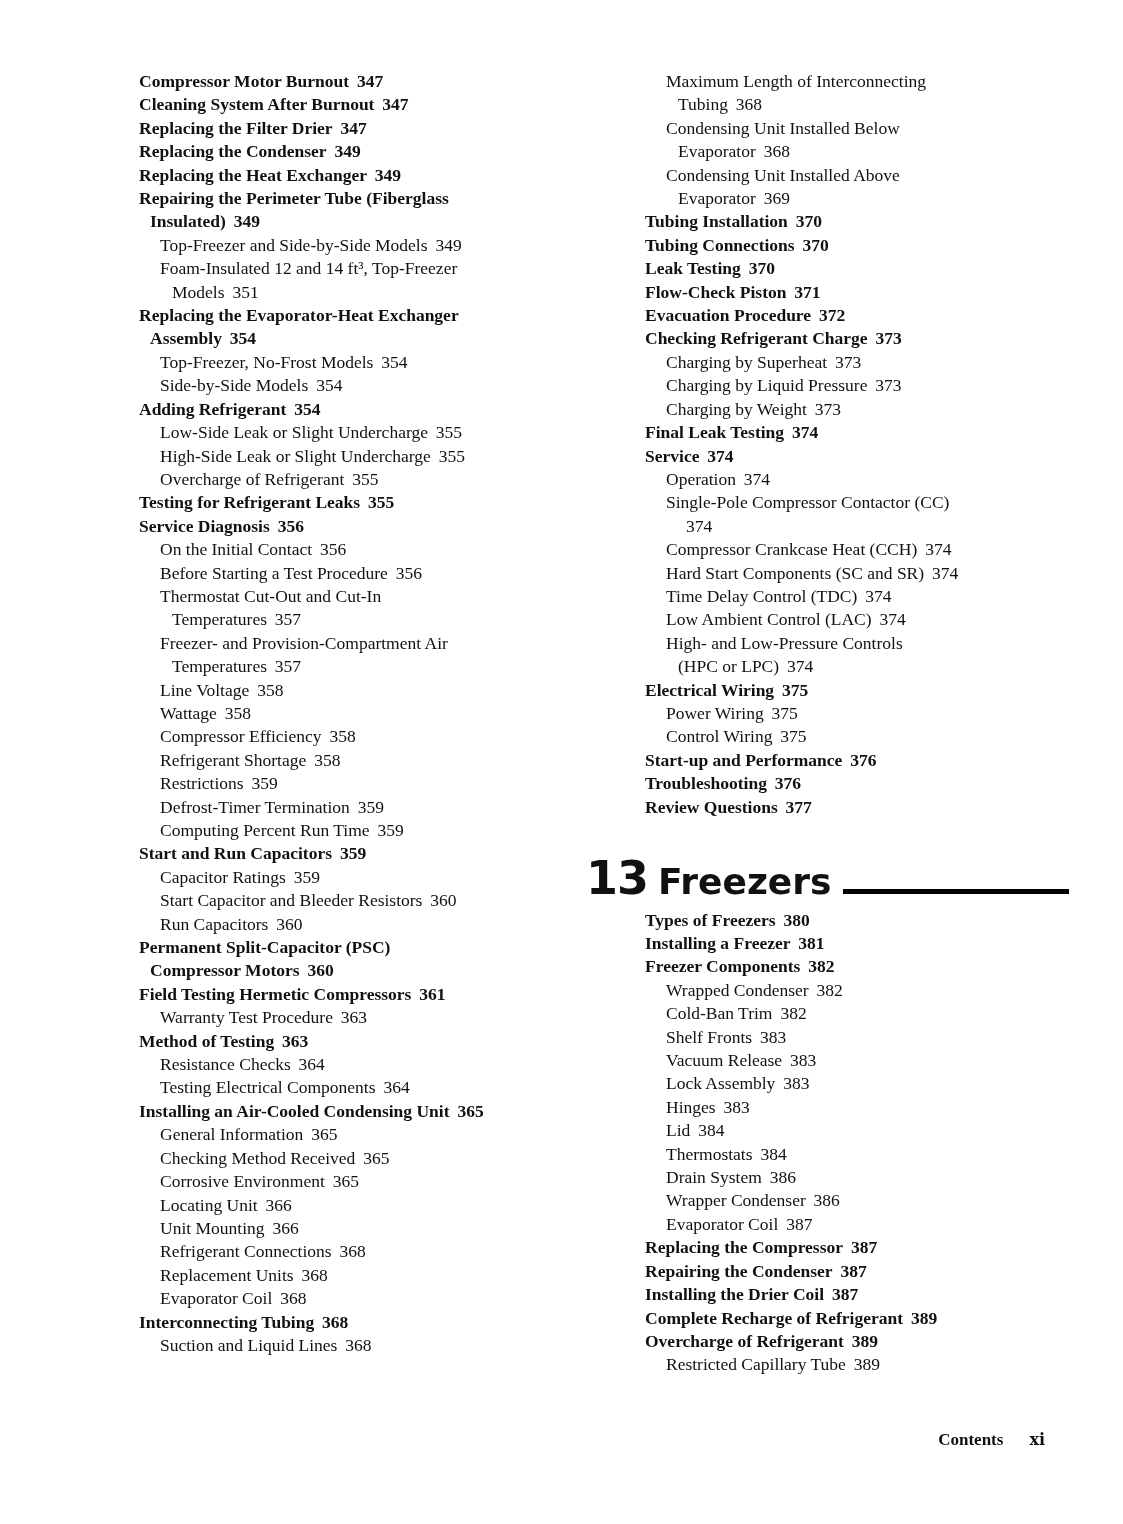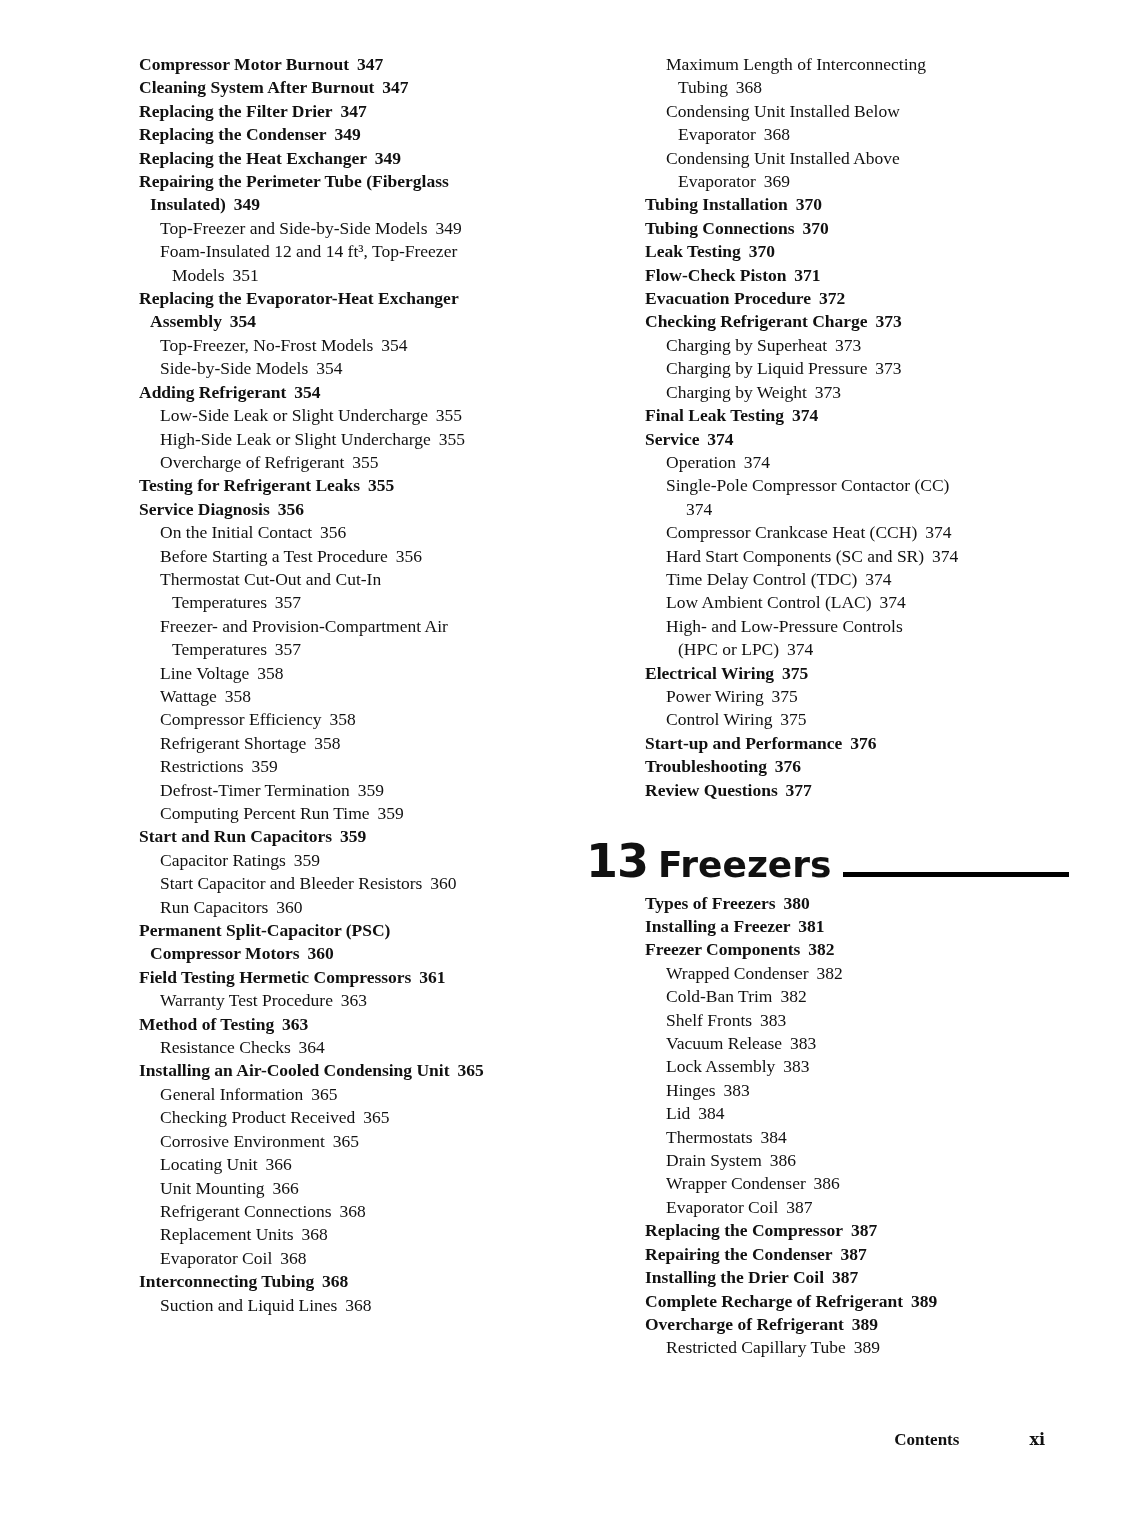--- a/index.html
+++ b/index.html
@@ -1,21 +1,21 @@
 <!DOCTYPE html>
 <html><head>
 <meta charset="utf-8">
 <style>
   * { margin:0; padding:0; box-sizing:border-box; }
   html, body { background:#ffffff; }
   body {
     width:1123px; height:1524px; position:relative; overflow:hidden;
     font-family:"Liberation Serif", serif; color:#111111;
   }
-  .columns { display:flex; align-items:flex-start; padding-top:53px; }
+  .columns { display:flex; align-items:flex-start; padding-top:70px; }
   .col { font-size:17.5px; line-height:23.4px; }
   .col-left  { width:462px; margin-left:139px; }
   .col-right { width:424px; margin-left:44px; }
 
   .entry { white-space:pre-wrap; }
   .entry.level-1 { padding-left:11px; text-indent:-11px; }
   .entry.level-2 { padding-left:33px; text-indent:-12px; }
   .entry.bold { font-weight:bold; }
   .epage { padding-left:0.45em; }
 
@@ -23,21 +23,21 @@
   .chapter-number {
     font-family:"DejaVu Sans", sans-serif; font-weight:bold;
     font-size:46px; letter-spacing:-1px; line-height:1.1;
   }
   .chapter-title {
     font-family:"DejaVu Sans", sans-serif; font-weight:bold;
     font-size:36px; margin-left:10px;
   }
   .chapter-rule { flex:1; height:5px; background:#000; align-self:flex-end; margin:0 0 10px 12px; }
 
-  .footer { position:absolute; top:1430px; right:78px; display:flex; align-items:baseline;gap:44px; }
+  .footer { position:absolute; top:1430px; right:78px; display:flex; align-items:baseline; }
   .footer-label { font-weight:bold; font-size:17px; }
   .footer-page  { font-weight:bold; font-size:16px; margin-left:26px; font-family:"DejaVu Serif", serif; }
 </style>
 </head>
 <body>
 
 <div class="columns">
   <div class="col col-left" id="col-left">
       <div class="entry level-1 bold"><span class="etext">Compressor Motor Burnout</span><span class="epage">347</span></div>
       <div class="entry level-1 bold"><span class="etext">Cleaning System After Burnout</span><span class="epage">347</span></div>
@@ -75,23 +75,24 @@
       <div class="entry level-1 bold"><span class="etext">Start and Run Capacitors</span><span class="epage">359</span></div>
       <div class="entry level-2"><span class="etext">Capacitor Ratings</span><span class="epage">359</span></div>
       <div class="entry level-2"><span class="etext">Start Capacitor and Bleeder Resistors</span><span class="epage">360</span></div>
       <div class="entry level-2"><span class="etext">Run Capacitors</span><span class="epage">360</span></div>
       <div class="entry level-1 bold"><span class="etext">Permanent Split-Capacitor (PSC)
 Compressor Motors</span><span class="epage">360</span></div>
       <div class="entry level-1 bold"><span class="etext">Field Testing Hermetic Compressors</span><span class="epage">361</span></div>
       <div class="entry level-2"><span class="etext">Warranty Test Procedure</span><span class="epage">363</span></div>
       <div class="entry level-1 bold"><span class="etext">Method of Testing</span><span class="epage">363</span></div>
       <div class="entry level-2"><span class="etext">Resistance Checks</span><span class="epage">364</span></div>
+      <div class="entry level-2"><span class="etext">Testing Electrical Components</span><span class="epage">364</span></div>
       <div class="entry level-1 bold"><span class="etext">Installing an Air-Cooled Condensing Unit</span><span class="epage">365</span></div>
       <div class="entry level-2"><span class="etext">General Information</span><span class="epage">365</span></div>
-      <div class="entry level-2"><span class="etext">Checking Product Received</span><span class="epage">365</span></div>
+      <div class="entry level-2"><span class="etext">Checking Method Received</span><span class="epage">365</span></div>
       <div class="entry level-2"><span class="etext">Corrosive Environment</span><span class="epage">365</span></div>
       <div class="entry level-2"><span class="etext">Locating Unit</span><span class="epage">366</span></div>
       <div class="entry level-2"><span class="etext">Unit Mounting</span><span class="epage">366</span></div>
       <div class="entry level-2"><span class="etext">Refrigerant Connections</span><span class="epage">368</span></div>
       <div class="entry level-2"><span class="etext">Replacement Units</span><span class="epage">368</span></div>
       <div class="entry level-2"><span class="etext">Evaporator Coil</span><span class="epage">368</span></div>
       <div class="entry level-1 bold"><span class="etext">Interconnecting Tubing</span><span class="epage">368</span></div>
       <div class="entry level-2"><span class="etext">Suction and Liquid Lines</span><span class="epage">368</span></div>
     </div>
   <div class="col col-right">

